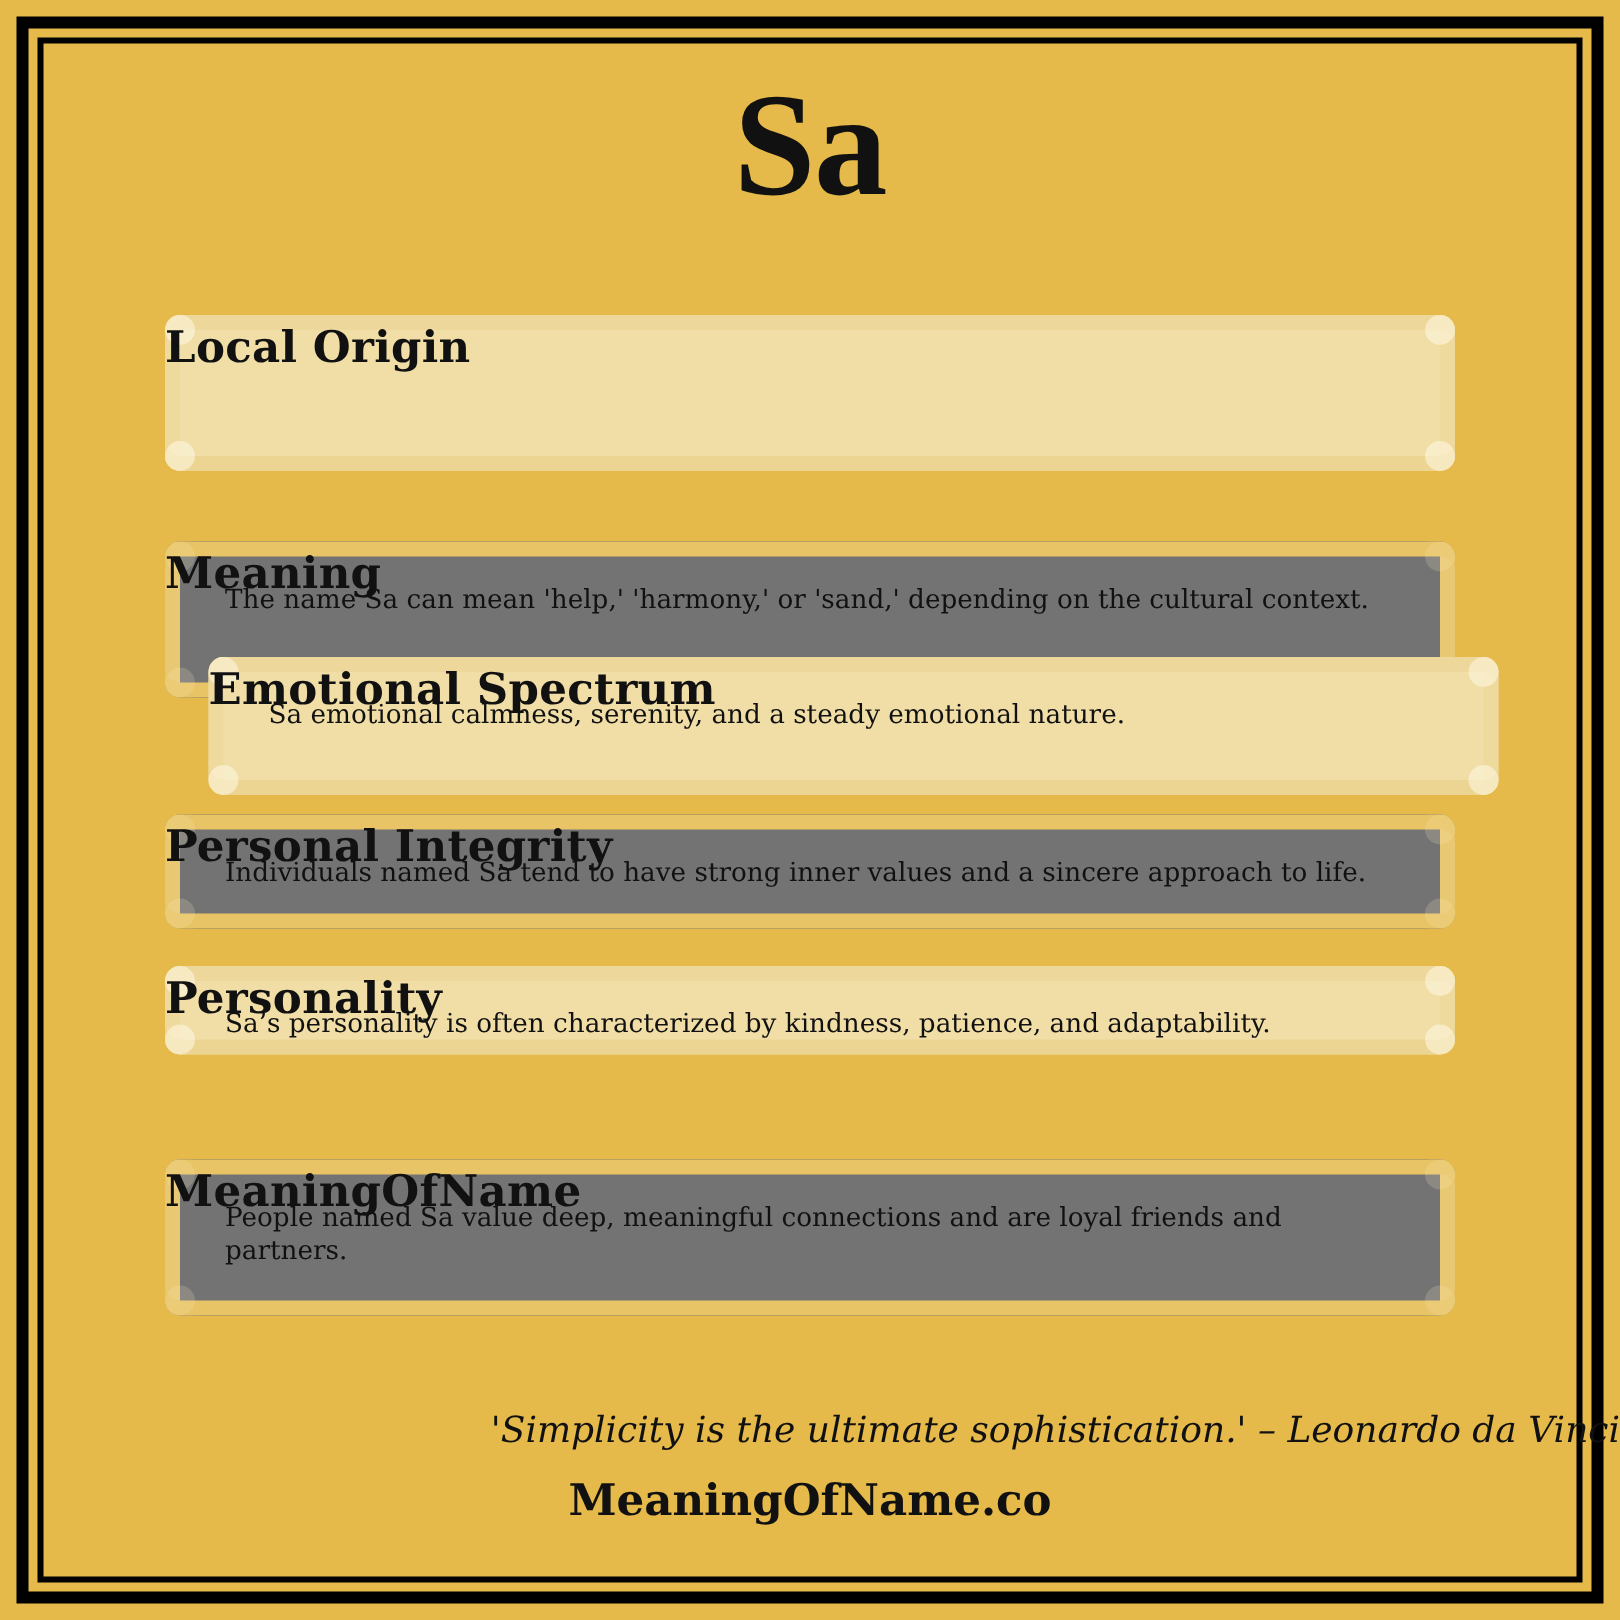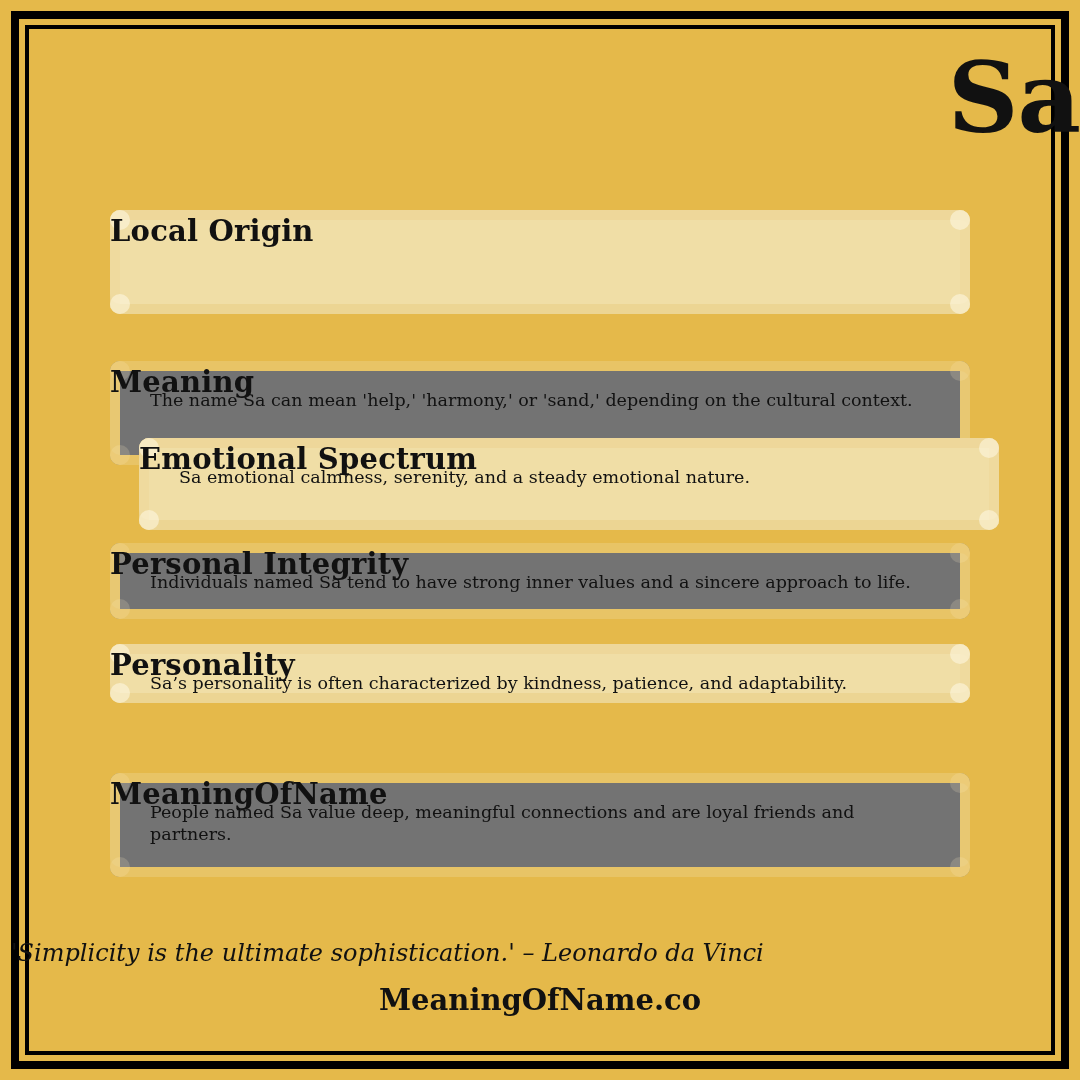--- a/index.html
+++ b/index.html
@@ -14,24 +14,25 @@
     .frame-outer {
       position: absolute; left: 11px; top: 11px; right: 11px; bottom: 11px;
       border: 8px solid #000;
     }
     .frame-inner {
       position: absolute; left: 25px; top: 25px; right: 25px; bottom: 25px;
       border: 4px solid #000;
     }
     .title {
       position: absolute; left: 0; right: 0; top: 40px;
-      text-align: right;
+      text-align: center;
       font-size: 98px; font-weight: bold;
       line-height: 115px;
       letter-spacing: -1px;
+      font-family: Liberation Serif, serif;
     }
     .card {
       position: absolute; left: 110px; width: 860px;
       border-radius: 10px;
       box-sizing: border-box;
       text-align: left;
     }
     .card.light {
       background: #f0dea6;
       box-shadow: inset 0 10px 0 #eed79a, inset 0 -10px 0 #ecd593, inset 10px 0 0 #efda9e, inset -10px 0 0 #efda9e;
@@ -58,21 +59,21 @@
       letter-spacing: 0.2px;
     }
     .card-body {
       position: relative;
       font-size: 17.5px;
       line-height: 22px;
       margin: -8px 40px 0 40px;
     }
     .quote {
       position: absolute; left: 0; right: 0; top: 938px;
-      text-align: left; font-style: italic;
+      text-align: right; font-style: italic;
       font-size: 24px; line-height: 30px; padding-left: 11px;
     }
     .brand {
       position: absolute; left: 0; right: 0; top: 983px;
       text-align: center; font-weight: bold;
       font-size: 29px; line-height: 34px;
     }
   </style>
 </head>
 <body>

